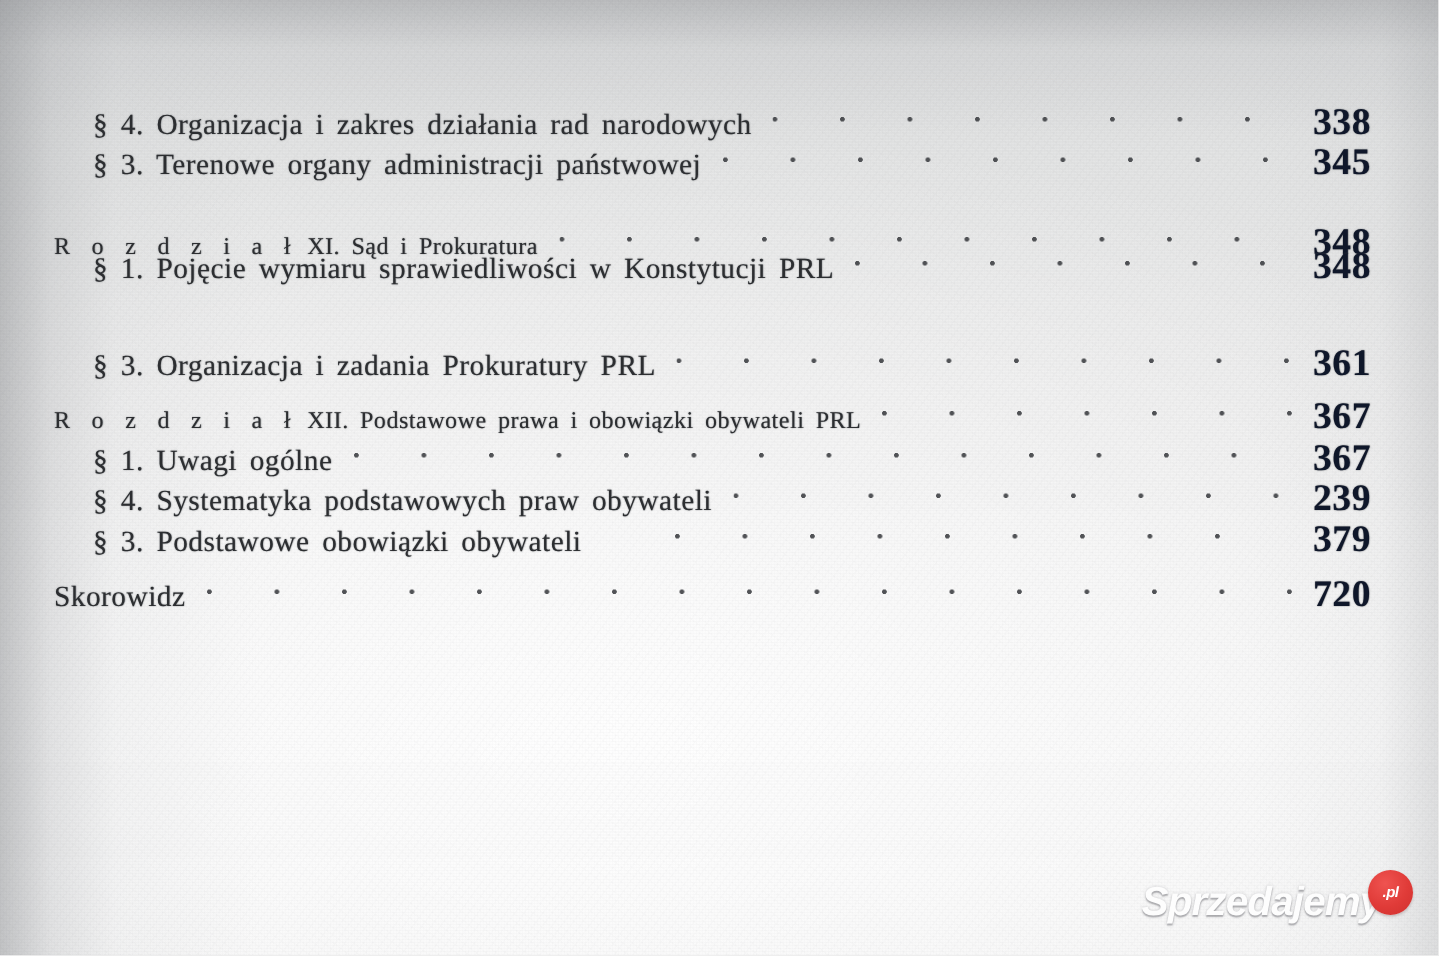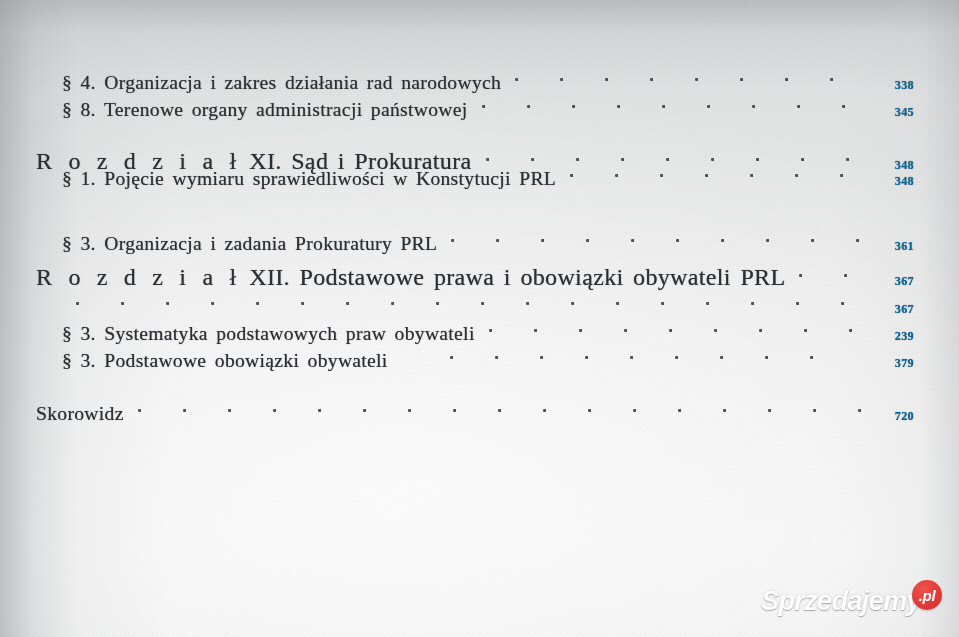--- a/index.html
+++ b/index.html
@@ -96,21 +96,21 @@
     font-size: 19.5px;
     line-height: 27px;
     letter-spacing: .35px;
     word-spacing: 3.2px;
     text-shadow:
       0 0 1px rgba(70,72,76,0.55),
       0.4px 0.3px 0.6px rgba(90,92,96,0.35);
     flex: 0 0 auto;
   }
   .toc-row.chapter .entry-title {
-    font-size: 24px;
+    font-size: 16px;
   }
   .toc-row.section { left: 62px; width: 852px; }
   .toc-row.plain   { left: 36px; }
 
   
   .spaced {
     letter-spacing: 3.6px;
   }
 
   
@@ -130,22 +130,22 @@
     height: 3px;
     background-image: radial-gradient(circle at 1.6px 1.5px, rgba(58,60,64,0.88) 0, rgba(58,60,64,0.88) 1.35px, rgba(0,0,0,0) 1.8px);
     background-size: 45px 3px;
     background-repeat: repeat-x;
   }
 
   .page-num {
     flex: 0 0 auto;
     width: 44px;
     text-align: right;
-    color: #0369a1;
-    font-size: 12px;
+    color: #0f172a;
+    font-size: 25px;
     font-weight: bold;
     letter-spacing: .4px;
     text-shadow:
       0 0 1px rgba(60,62,66,0.6),
       0.4px 0.3px 0.7px rgba(90,92,96,0.4);
   }
 
   
   #watermark {
     position: absolute;
@@ -171,21 +171,21 @@
     height: 30px;
     margin-left: -9px;
     margin-top: -6px;
     border-radius: 50%;
     background: radial-gradient(circle at 38% 30%, #ef5350 0%, #e03b38 55%, #cf302e 100%);
     box-shadow: 0 1px 2px rgba(120,90,90,0.35);
     display: flex;
     align-items: center;
     justify-content: center;
     font-family: "Liberation Sans", "DejaVu Sans", sans-serif;
-    font-size: 15px;
+    font-size: 10px;
     font-weight: bold;
     font-style: italic;
     color: #ffffff;
     letter-spacing: -0.3px;
   }
 </style>
 </head>
 <body>
 
 <div id="page">
@@ -197,21 +197,21 @@
   <div class="paper-blotch"></div>
   <div class="paper-grain"></div>
 
   <div id="toc">
       <div class="toc-row section" style="top: 62px;">
         <span class="entry-title">§ 4. Organizacja i zakres działania rad narodowych</span>
         <span class="leaders"></span>
         <span class="page-num">338</span>
       </div>
       <div class="toc-row section" style="top: 89px;">
-        <span class="entry-title">§ 8. Terenowe organy administracji państwowej</span>
+        <span class="entry-title">§ 3. Terenowe organy administracji państwowej</span>
         <span class="leaders"></span>
         <span class="page-num">345</span>
       </div>
       <div class="toc-row chapter" style="top: 142px;">
         <span class="entry-title"><span class="spaced">R o z d z i a ł</span><span> XI. Sąd i Prokuratura</span></span>
         <span class="leaders"></span>
         <span class="page-num">348</span>
       </div>
       <div class="toc-row section" style="top: 158px;">
         <span class="entry-title">§ 1. Pojęcie wymiaru sprawiedliwości w Konstytucji PRL</span>
@@ -222,34 +222,35 @@
         <span class="entry-title">§ 3. Organizacja i zadania Prokuratury PRL</span>
         <span class="leaders"></span>
         <span class="page-num">361</span>
       </div>
       <div class="toc-row chapter" style="top: 258px;">
         <span class="entry-title"><span class="spaced">R o z d z i a ł</span><span> XII. Podstawowe prawa i obowiązki obywateli PRL</span></span>
         <span class="leaders"></span>
         <span class="page-num">367</span>
       </div>
       <div class="toc-row section" style="top: 286px;">
+        <span class="entry-title">§ 1. Uwagi ogólne</span>
         <span class="leaders"></span>
         <span class="page-num">367</span>
       </div>
       <div class="toc-row section" style="top: 313px;">
-        <span class="entry-title">§ 3. Systematyka podstawowych praw obywateli</span>
+        <span class="entry-title">§ 4. Systematyka podstawowych praw obywateli</span>
         <span class="leaders"></span>
         <span class="page-num">239</span>
       </div>
       <div class="toc-row section" style="top: 340px; gap: 48px;">
         <span class="entry-title">§ 3. Podstawowe obowiązki obywateli</span>
         <span class="leaders"></span>
         <span class="page-num">379</span>
       </div>
-      <div class="toc-row plain" style="top: 393px;">
+      <div class="toc-row plain" style="top: 377px;">
         <span class="entry-title">Skorowidz</span>
         <span class="leaders"></span>
         <span class="page-num">720</span>
       </div>
     </div>
 
   <div id="watermark">
     <span class="wm-text">Sprzedajemy</span>
     <span class="wm-badge">.pl</span>
   </div>

